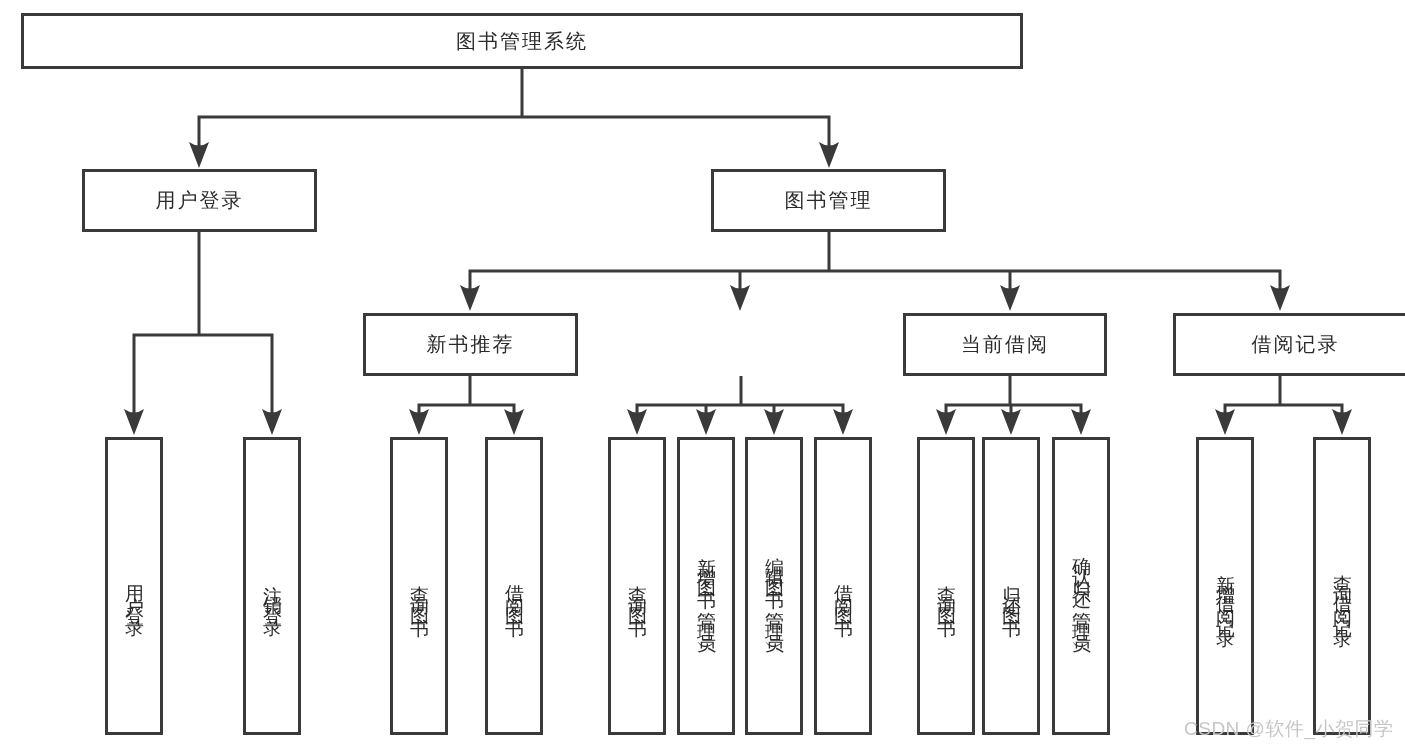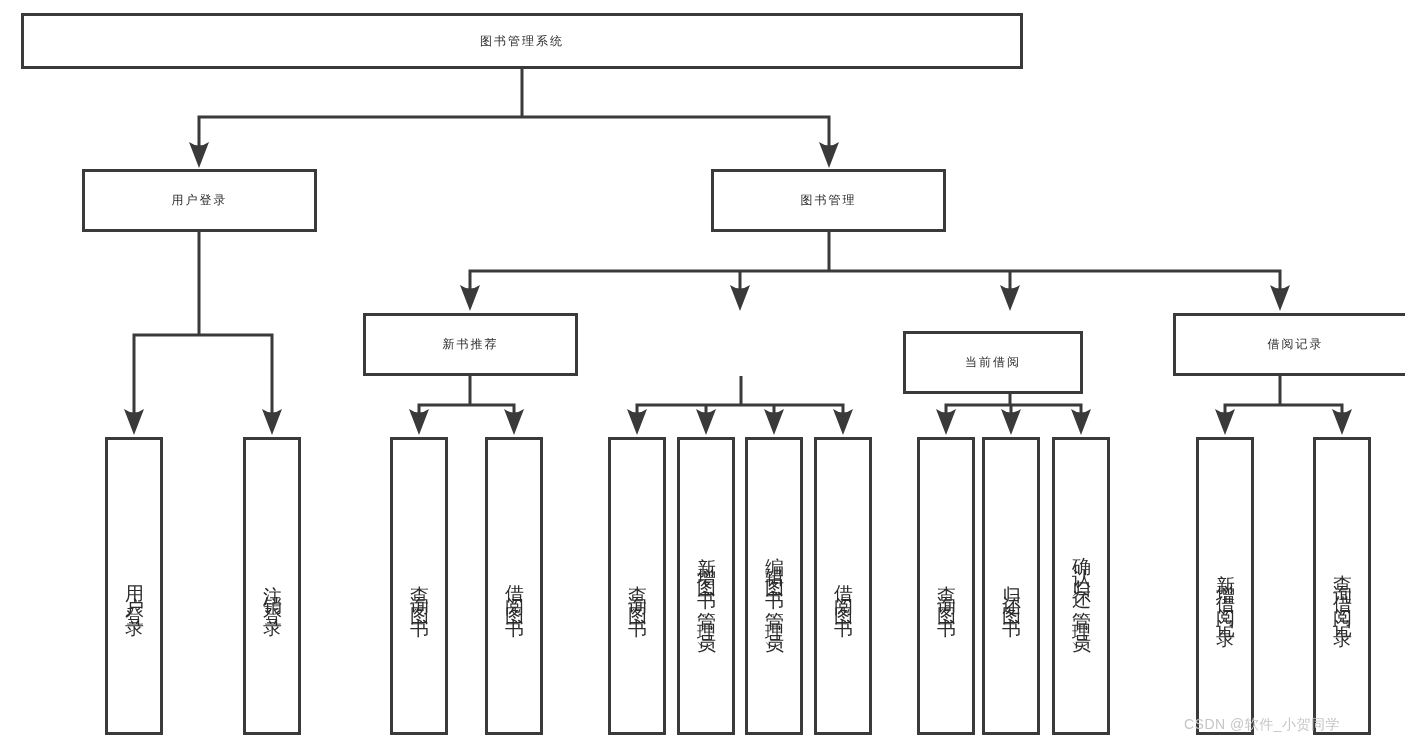--- a/index.html
+++ b/index.html
@@ -18,37 +18,37 @@
     position:absolute;
     box-sizing:border-box;
     background:#ffffff;
     border:3px solid #3a3a3a;
     display:flex;
     align-items:center;
     justify-content:center;
     color:#2b2b2b;
   }
   .h .label{
-    font-size:12px;
+    font-size:20px;
     letter-spacing:2px;
     white-space:nowrap;
   }
   .v .label{
     writing-mode:vertical-rl;
     text-orientation:mixed;
     font-size:19px;
     line-height:1.2;
     letter-spacing:11px;
     white-space:nowrap;
     margin-bottom:-11px; 
   }
   #watermark{
     position:absolute;
     left:1184px;top:716px;
-    font-size:14px;
+    font-size:19px;
     color:#c6c6c6;
     letter-spacing:0.5px;
     white-space:nowrap;
     z-index:10;
   }
 </style>
 </head>
 <body>
 
 <div id="canvas">
@@ -103,21 +103,21 @@
   <div class="box h" style="left:82px;top:169px;width:235px;height:63px">
     <span class="label">用户登录</span>
   </div>
   <div class="box h" style="left:363px;top:313px;width:215px;height:63px">
     <span class="label">新书推荐</span>
   </div>
 
   <div class="box h" style="left:711px;top:169px;width:235px;height:63px">
     <span class="label">图书管理</span>
   </div>
-  <div class="box h" style="left:903px;top:331px;width:180px;height:63px">
+  <div class="box h" style="left:903px;top:313px;width:204px;height:63px">
     <span class="label">当前借阅</span>
   </div>
   <div class="box h" style="left:1173px;top:313px;width:245px;height:63px">
     <span class="label">借阅记录</span>
   </div>
 
   <div class="box v" style="left:105px;top:437px;width:58px;height:298px">
     <span class="label">用户登录</span>
   </div>
   <div class="box v" style="left:243px;top:437px;width:58px;height:298px">

